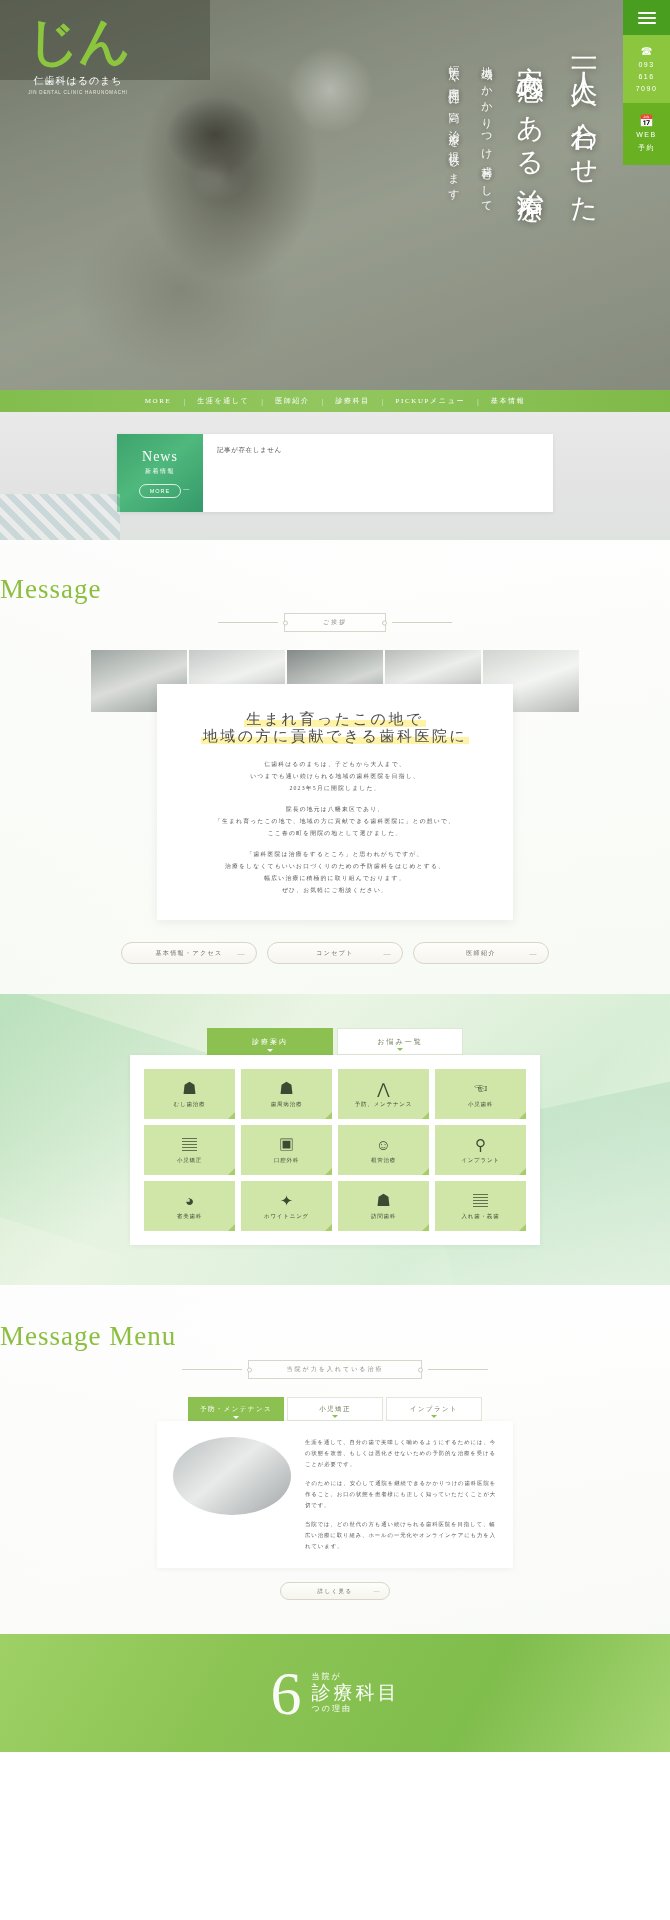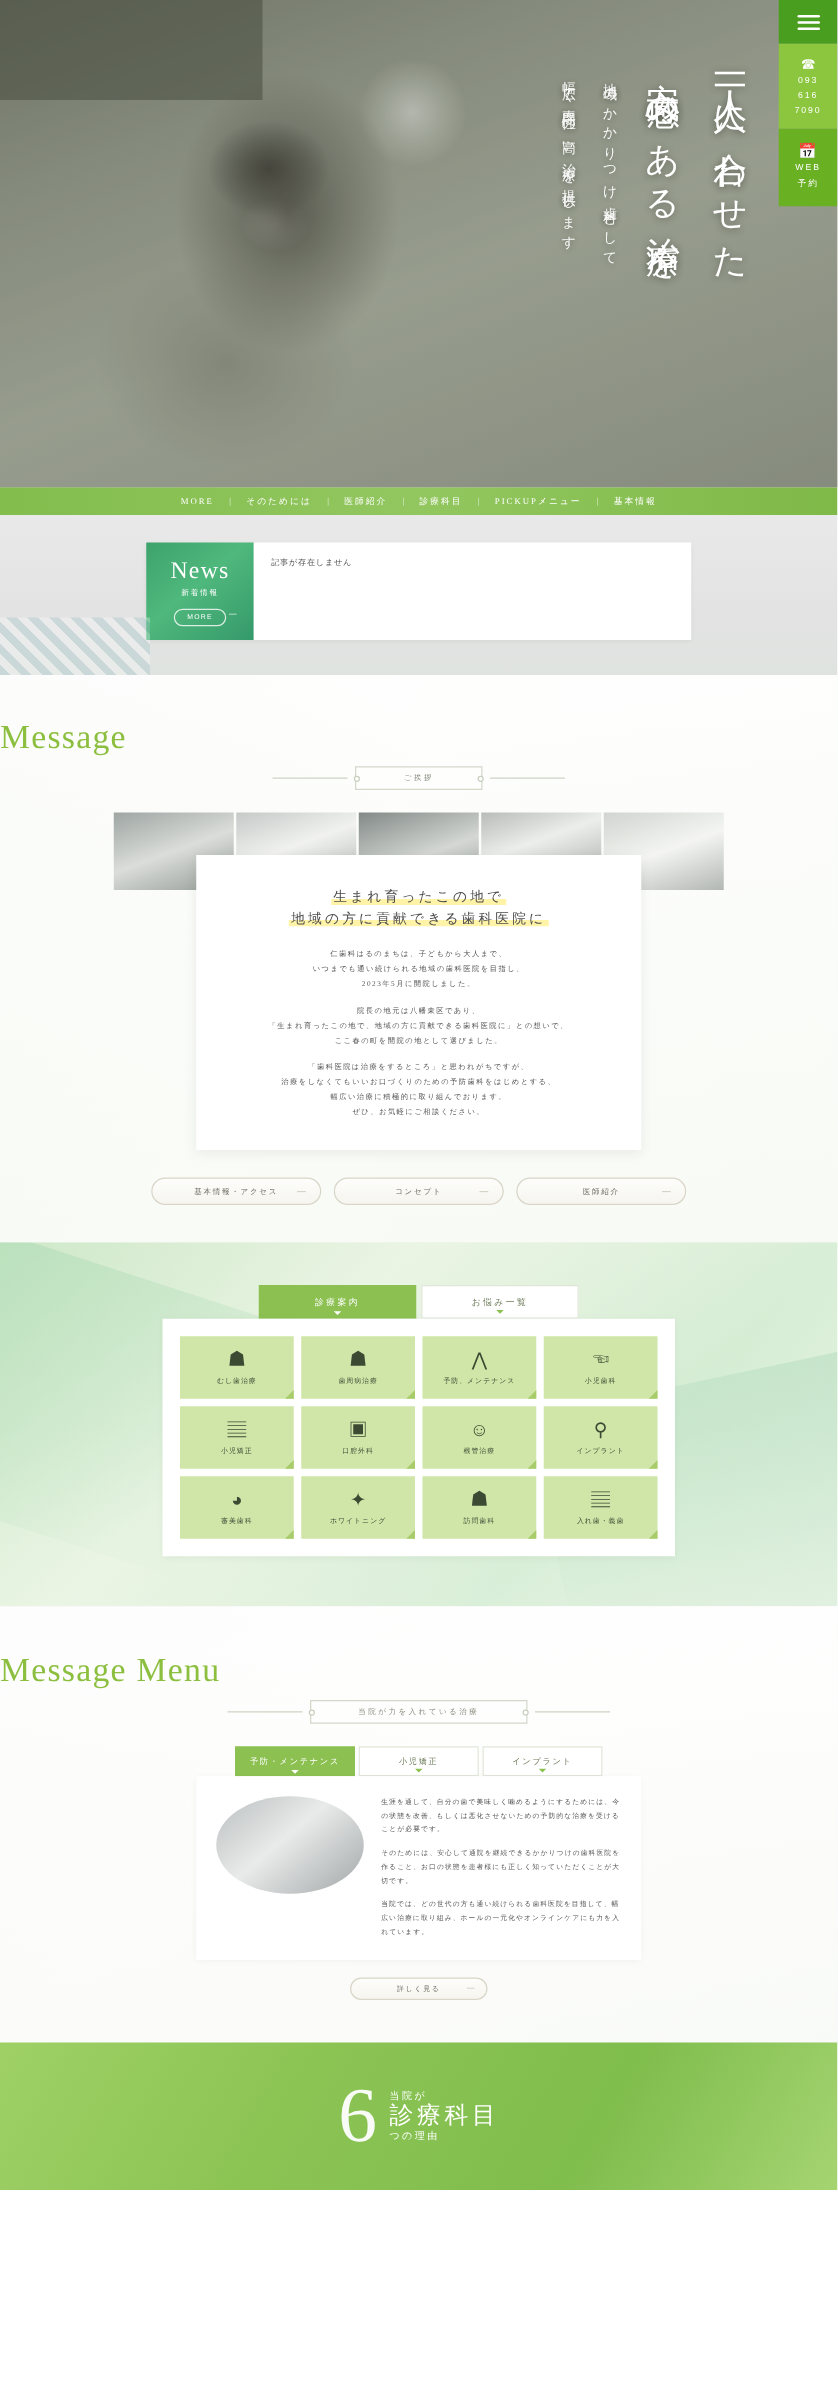--- a/index.html
+++ b/index.html
@@ -97,21 +97,21 @@
     background:repeating-linear-gradient(45deg,rgba(160,195,200,.35) 0 6px,rgba(255,255,255,.3) 6px 12px);
   }
   .news {
     width:436px; margin:0 auto; display:flex; height:78px;
     box-shadow:0 1px 4px rgba(0,0,0,.08);
   }
   .news-left {
     width:86px; background:linear-gradient(140deg,#3da36c 0%,#4fb87c 45%,#35996a 100%);
     color:#fff; display:flex; flex-direction:column; align-items:center; justify-content:center; gap:2px;
   }
-  .news-title { font-family:"Liberation Serif", serif; font-size:19px; letter-spacing:1px; }
+  .news-title { font-family:"Liberation Serif", serif; font-size:14px; letter-spacing:1px; }
   .news-jp { font-size:6px; letter-spacing:1.5px; }
   .news-more {
     margin-top:6px; border:1px solid rgba(255,255,255,.8); border-radius:9px;
     font-size:5.5px; letter-spacing:1px; padding:3px 10px; position:relative;
   }
   .news-more:after{ content:"—"; position:absolute; right:-10px; top:1px; color:#fff; font-size:6px; }
   .news-right { flex:1; background:#fff; padding:12px 14px; }
   .news-empty { font-size:6.5px; color:#555; letter-spacing:.6px; }
 
   
@@ -148,21 +148,21 @@
   .ps.b{background:linear-gradient(160deg,#c3cac6 0%,#f0f2ee 45%,#a8b2ab 100%);}
   .ps.c{background:linear-gradient(160deg,#7e8a86 0%,#d2d8d2 55%,#949e97 100%);}
   .ps.d{background:linear-gradient(160deg,#b6bdb6 0%,#eceee9 40%,#9fa9a2 100%);}
   .ps.e{background:linear-gradient(160deg,#cfd5cd 0%,#f4f5f1 50%,#b0b8b0 100%);}
 
   .msg-card {
     width:356px; margin:-28px auto 0; background:#fff; padding:26px 20px 24px;
     box-shadow:0 2px 10px rgba(0,0,0,.07); position:relative; z-index:3; text-align:center;
   }
   .msg-h {
-    font-family:Liberation Serif, serif; color:#4d4d4d; font-size:11px;
+    font-family:Liberation Sans, sans-serif; color:#4d4d4d; font-size:15px;
     letter-spacing:2.5px; line-height:17px;
   }
   .msg-h span { background:linear-gradient(transparent 58%, #fff3a8 58%); padding:0 2px; }
   .msg-body { margin-top:14px; }
   .msg-body p {
     font-size:5.8px; letter-spacing:1.2px; line-height:12px; color:#555;
     font-family:"Liberation Serif", serif;
   }
   .msg-body p.gap { margin-top:9px; }
 
@@ -286,20 +286,25 @@
 </head>
 <body>
 
 <div class="page">
 
   <section class="hero">
     <div class="hero-photo"></div>
     <div class="hero-shelf"></div>
     <div class="hero-tint"></div>
 
+    <div class="logo">
+      <div class="logo-mark">じん</div>
+      <div class="logo-name">仁歯科はるのまち</div>
+      <div class="logo-sub">JIN DENTAL CLINIC HARUNOMACHI</div>
+    </div>
 
     <div class="hero-copy">
       <div class="vtext main">一人一人に合わせた</div>
       <div class="vtext main">安心感のある治療を</div>
       <div class="vtext sub">地域のかかりつけ歯科として</div>
       <div class="vtext sub">幅広く専門性の高い治療を提供します</div>
     </div>
 
     <div class="side-nav">
       <div class="side-btn menu">
@@ -319,21 +324,21 @@
         <div class="side-icon">📅</div>
         <div class="web-lbl">WEB</div>
         <div class="web-lbl">予約</div>
       </a>
     </div>
   </section>
 
   <nav class="navbar">
     <a class="nav-item">MORE</a>
     <span class="nav-sep">|</span>
-    <a class="nav-item">そのためには</a>
+    <a class="nav-item">生涯を通して</a>
     <span class="nav-sep">|</span>
     <a class="nav-item">医師紹介</a>
     <span class="nav-sep">|</span>
     <a class="nav-item">診療科目</a>
     <span class="nav-sep">|</span>
     <a class="nav-item">PICKUPメニュー</a>
     <span class="nav-sep">|</span>
     <a class="nav-item">基本情報</a>
   </nav>
 

